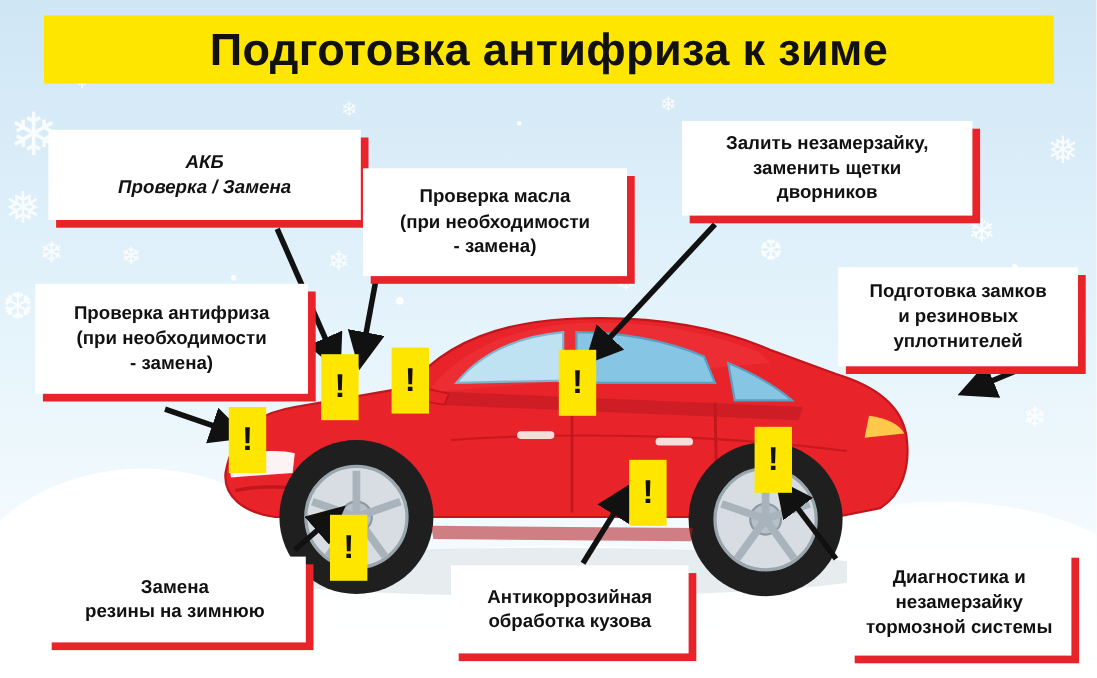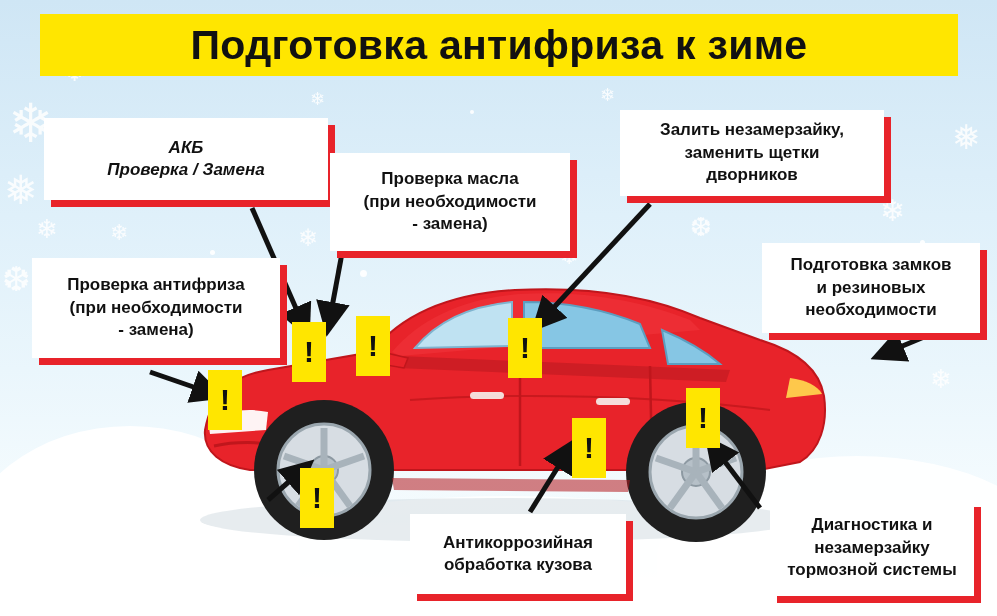--- a/index.html
+++ b/index.html
@@ -302,32 +302,38 @@
       <div>Залить незамерзайку,</div>
       <div>заменить щетки</div>
       <div>дворников</div>
     </div>
   </div>
 
   <div class="card" id="card-locks">
     <div class="lines">
       <div>Подготовка замков</div>
       <div>и резиновых</div>
-      <div>необходимости</div>
+      <div>уплотнителей</div>
     </div>
   </div>
 
   <div class="card" id="card-anti">
     <div class="lines">
       <div>Проверка антифриза</div>
       <div>(при необходимости</div>
       <div>- замена)</div>
     </div>
   </div>
 
+  <div class="card" id="card-tyres">
+    <div class="lines">
+      <div>Замена</div>
+      <div>резины на зимнюю</div>
+    </div>
+  </div>
 
   <div class="card" id="card-rust">
     <div class="lines">
       <div>Антикоррозийная</div>
       <div>обработка кузова</div>
     </div>
   </div>
 
   <div class="card" id="card-brakes">
     <div class="lines">

